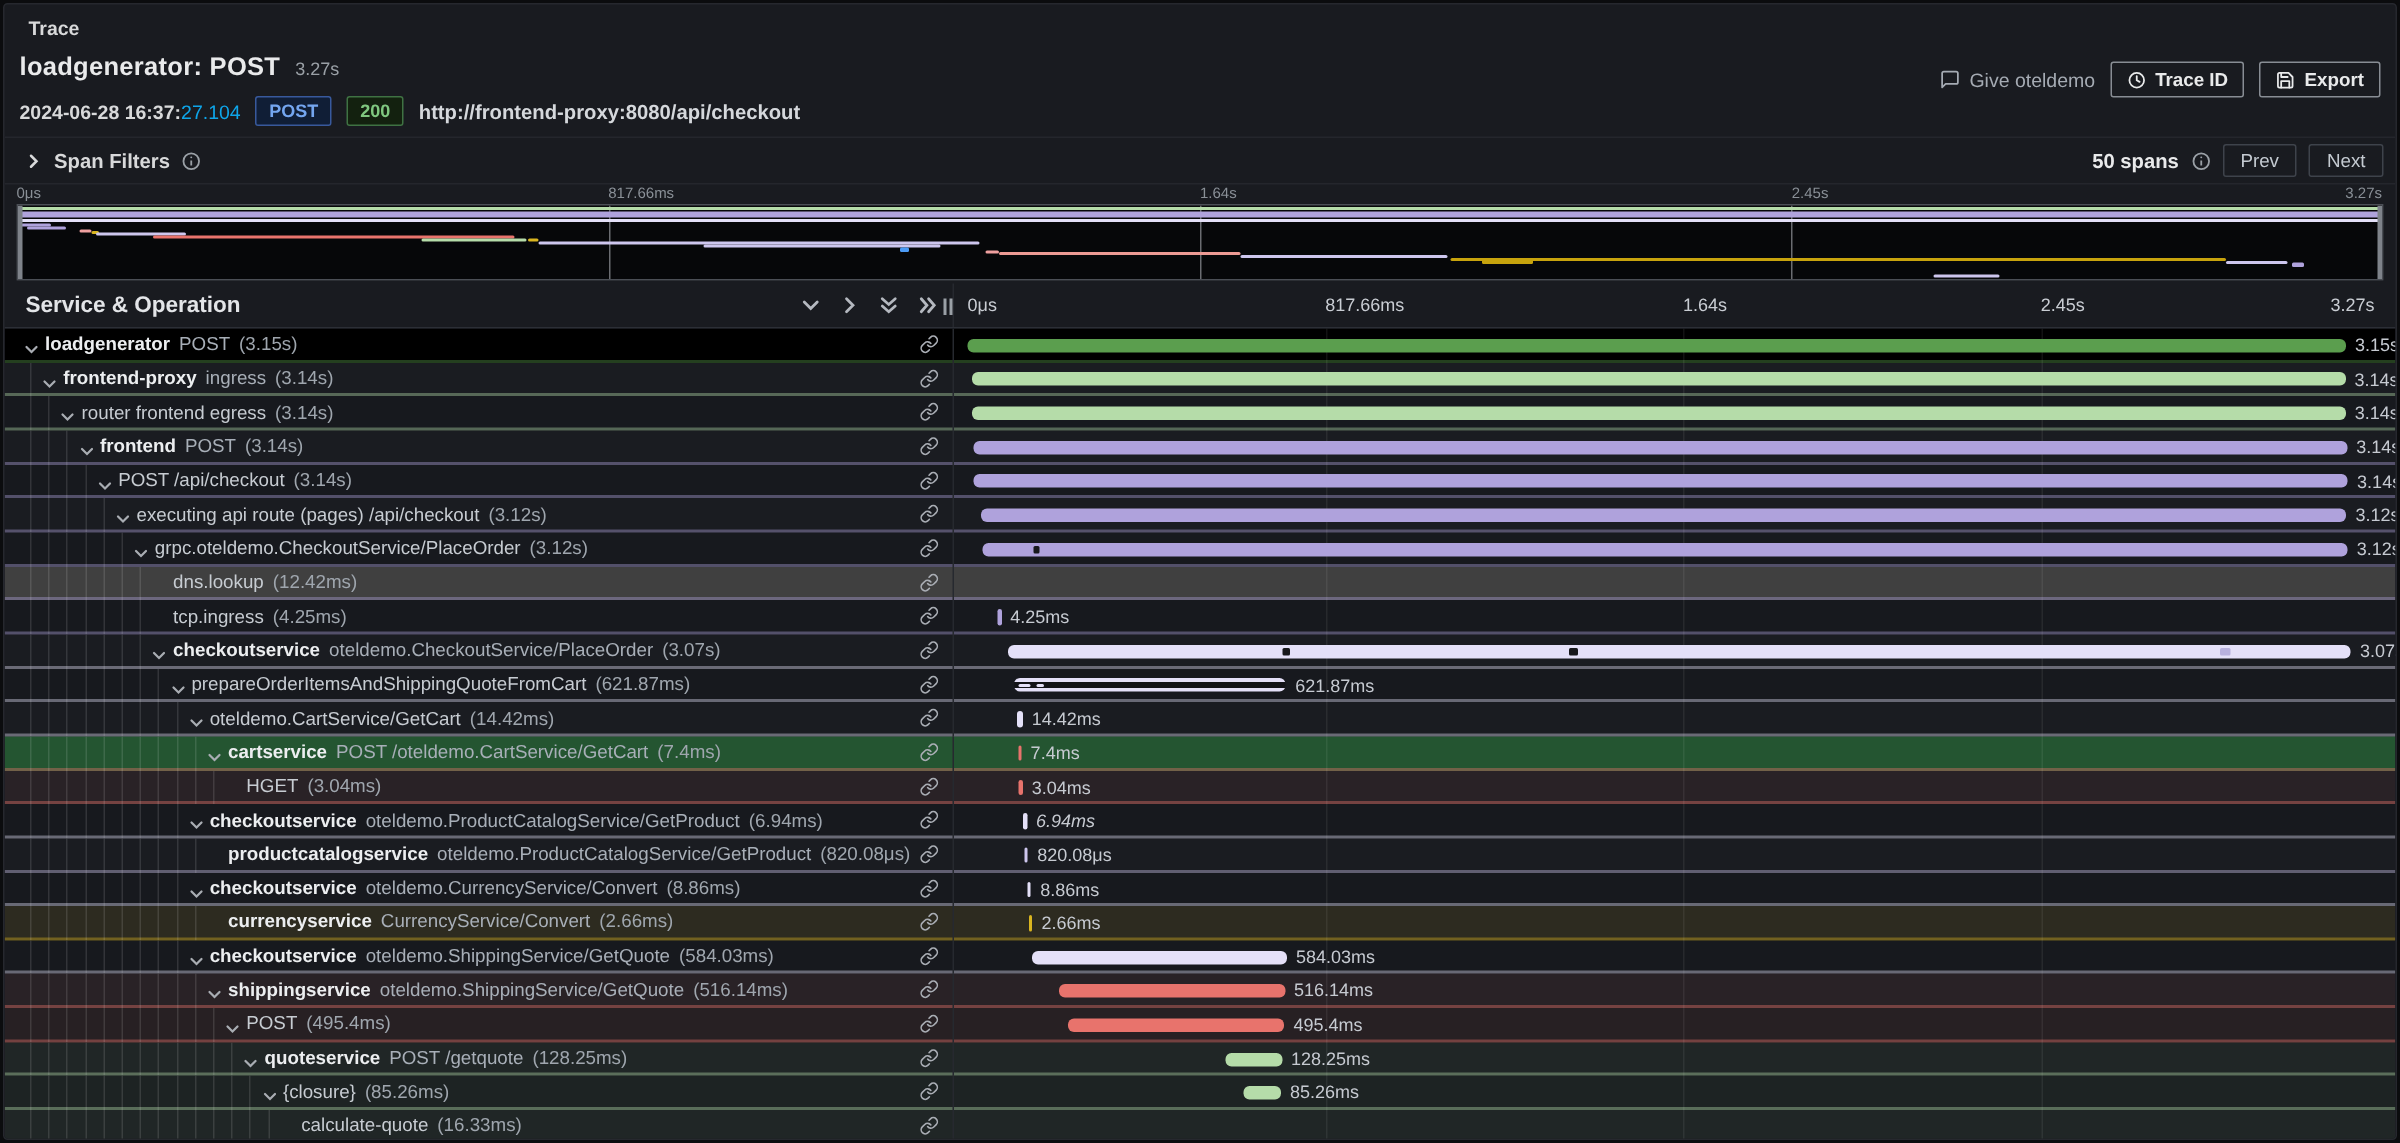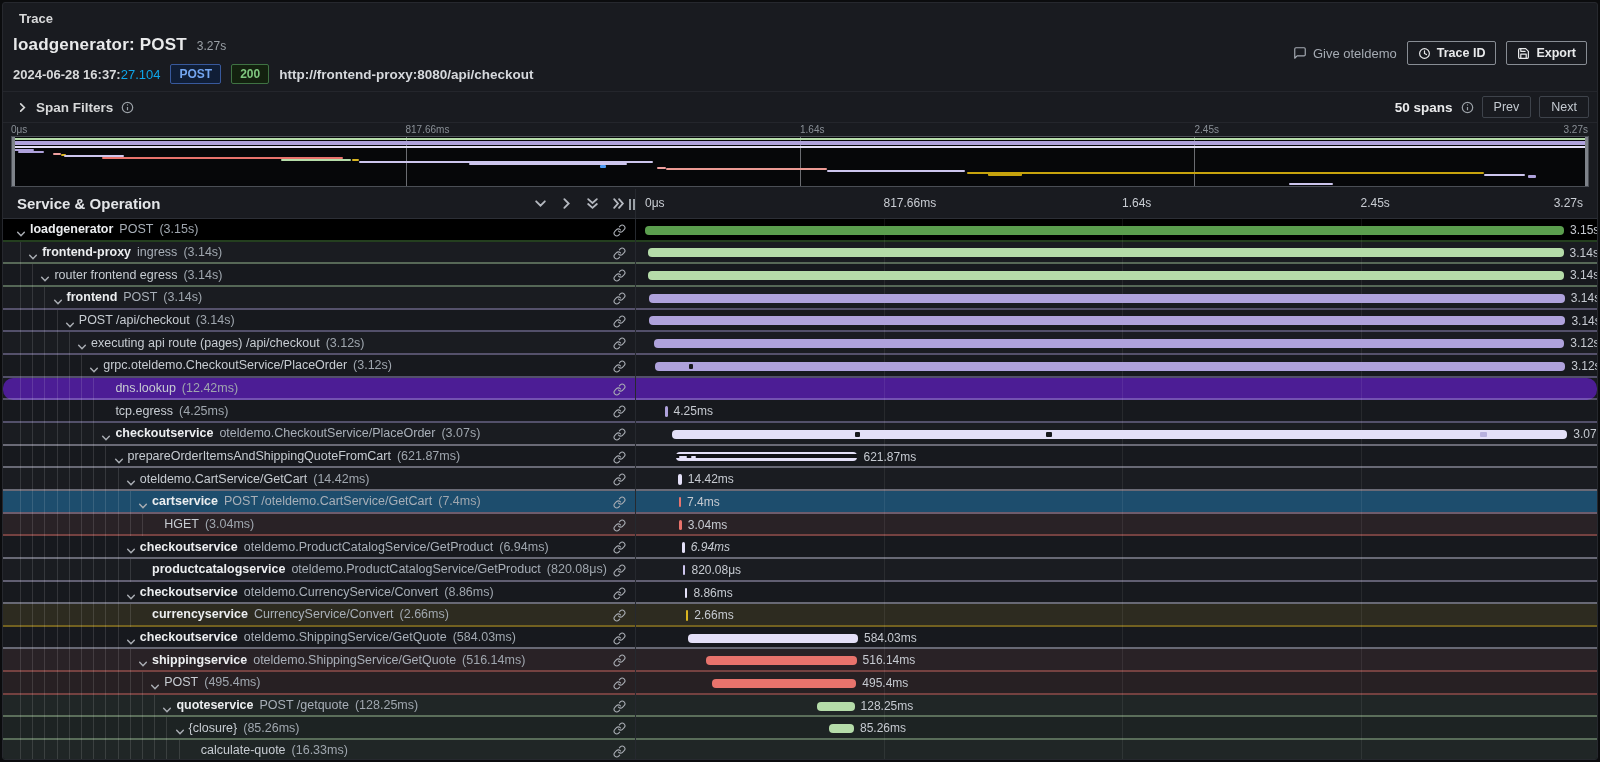--- a/index.html
+++ b/index.html
@@ -398,21 +398,21 @@
               <path d="M10 13a5 5 0 0 0 7.54.54l3-3a5 5 0 0 0-7.07-7.07l-1.72 1.71"></path>
               <path d="M14 11a5 5 0 0 0-7.54-.54l-3 3a5 5 0 0 0 7.07 7.07l1.71-1.71"></path>
             </svg></span>
         </div>
         <div class="tc-bar">
           <div class="bar" style="left: 19.017px; width: 910.211px; background: rgb(175, 162, 220);"></div>
           <div class="mark" style="left: 52.884px; width: 4px; height: 5px; top: 8.8px; background: rgb(23, 24, 28);"></div>
           <span class="bar-label" style="left: 935.228px;">3.12s</span>
         </div>
       </div>
-      <div class="tr" style="background-color: #4c1d95; border-radius: 10px;">
+      <div class="tr" style="background-color: #404040;">
         <div class="underline" style="background: rgba(175, 162, 220, 0.4);"></div>
         <div class="tc-name">
           <div class="guide" style="left: 17px;"></div>
           <div class="guide" style="left: 29.2px;"></div>
           <div class="guide" style="left: 41.4px;"></div>
           <div class="guide" style="left: 53.6px;"></div>
           <div class="guide" style="left: 65.8px;"></div>
           <div class="guide" style="left: 78px;"></div>
           <div class="guide" style="left: 90.2px;"></div>
           <span class="nm" style="left: 112.4px;">
@@ -429,21 +429,21 @@
         <div class="underline" style="background: rgba(175, 162, 220, 0.4);"></div>
         <div class="tc-name">
           <div class="guide" style="left: 17px;"></div>
           <div class="guide" style="left: 29.2px;"></div>
           <div class="guide" style="left: 41.4px;"></div>
           <div class="guide" style="left: 53.6px;"></div>
           <div class="guide" style="left: 65.8px;"></div>
           <div class="guide" style="left: 78px;"></div>
           <div class="guide" style="left: 90.2px;"></div>
           <span class="nm" style="left: 112.4px;">
-            <span class="op lone">tcp.egress</span>
+            <span class="op lone">tcp.ingress</span>
             <span class="dur">(4.25ms)</span>
           </span>
           <span class="rowlink"><svg width="13" height="13" viewBox="0 0 24 24" fill="none" stroke="#a9adb4" stroke-width="2" stroke-linecap="round" stroke-linejoin="round">
               <path d="M10 13a5 5 0 0 0 7.54.54l3-3a5 5 0 0 0-7.07-7.07l-1.72 1.71"></path>
               <path d="M14 11a5 5 0 0 0-7.54-.54l-3 3a5 5 0 0 0 7.07 7.07l1.71-1.71"></path>
             </svg></span>
         </div>
         <div class="tc-bar">
           <div class="bar tick" style="left: 29.034px; width: 2.5px; background: rgb(175, 162, 220);"></div>
           <span class="bar-label" style="left: 37.534px;">4.25ms</span>
@@ -532,21 +532,21 @@
           <span class="rowlink"><svg width="13" height="13" viewBox="0 0 24 24" fill="none" stroke="#a9adb4" stroke-width="2" stroke-linecap="round" stroke-linejoin="round">
               <path d="M10 13a5 5 0 0 0 7.54.54l3-3a5 5 0 0 0-7.07-7.07l-1.72 1.71"></path>
               <path d="M14 11a5 5 0 0 0-7.54-.54l-3 3a5 5 0 0 0 7.07 7.07l1.71-1.71"></path>
             </svg></span>
         </div>
         <div class="tc-bar">
           <div class="bar tick" style="left: 41.6268px; width: 4.1976px; background: rgb(228, 224, 248);"></div>
           <span class="bar-label" style="left: 51.8244px;">14.42ms</span>
         </div>
       </div>
-      <div class="tr" style="background-color: #0c4a6e;">
+      <div class="tr" style="background-color: #14532d;">
         <div class="tint" style="background: rgba(232, 115, 108, 0.08);"></div>
         <div class="underline" style="background: rgba(232, 115, 108, 0.4);"></div>
         <div class="tc-name">
           <div class="guide" style="left: 17px;"></div>
           <div class="guide" style="left: 29.2px;"></div>
           <div class="guide" style="left: 41.4px;"></div>
           <div class="guide" style="left: 53.6px;"></div>
           <div class="guide" style="left: 65.8px;"></div>
           <div class="guide" style="left: 78px;"></div>
           <div class="guide" style="left: 90.2px;"></div>

